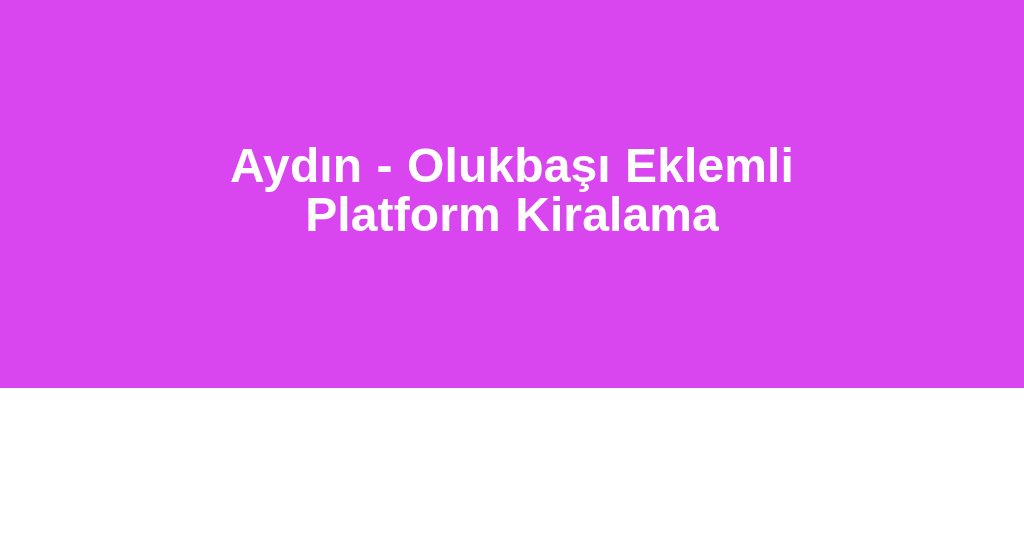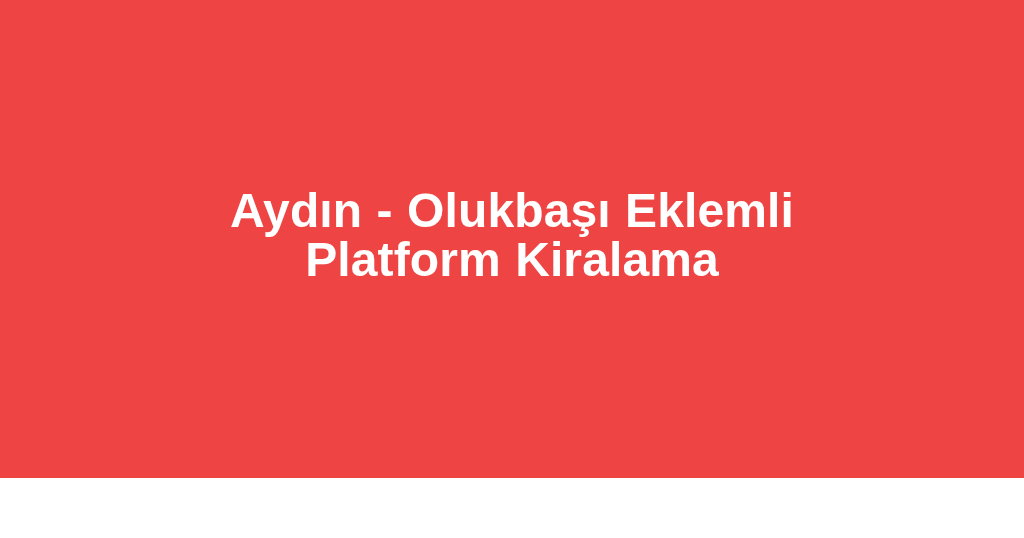--- a/index.html
+++ b/index.html
@@ -13,22 +13,22 @@
     height: 538px;
     overflow: hidden;
     font-family: "Liberation Sans", sans-serif;
     background: #ffffff;
   }
 
   .share-card {
     position: relative;
     box-sizing: border-box;
     width: 1024px;
-    height: 478px;
-    background-color: #ef4444;
+    height: 388px;
+    background-color: #d946ef;
     display: flex;
     align-items: center;
     justify-content: center;
   }
 
   .headline-block {
     width: 784px;
     padding: 0 16px;
     box-sizing: border-box;
     text-align: center;

